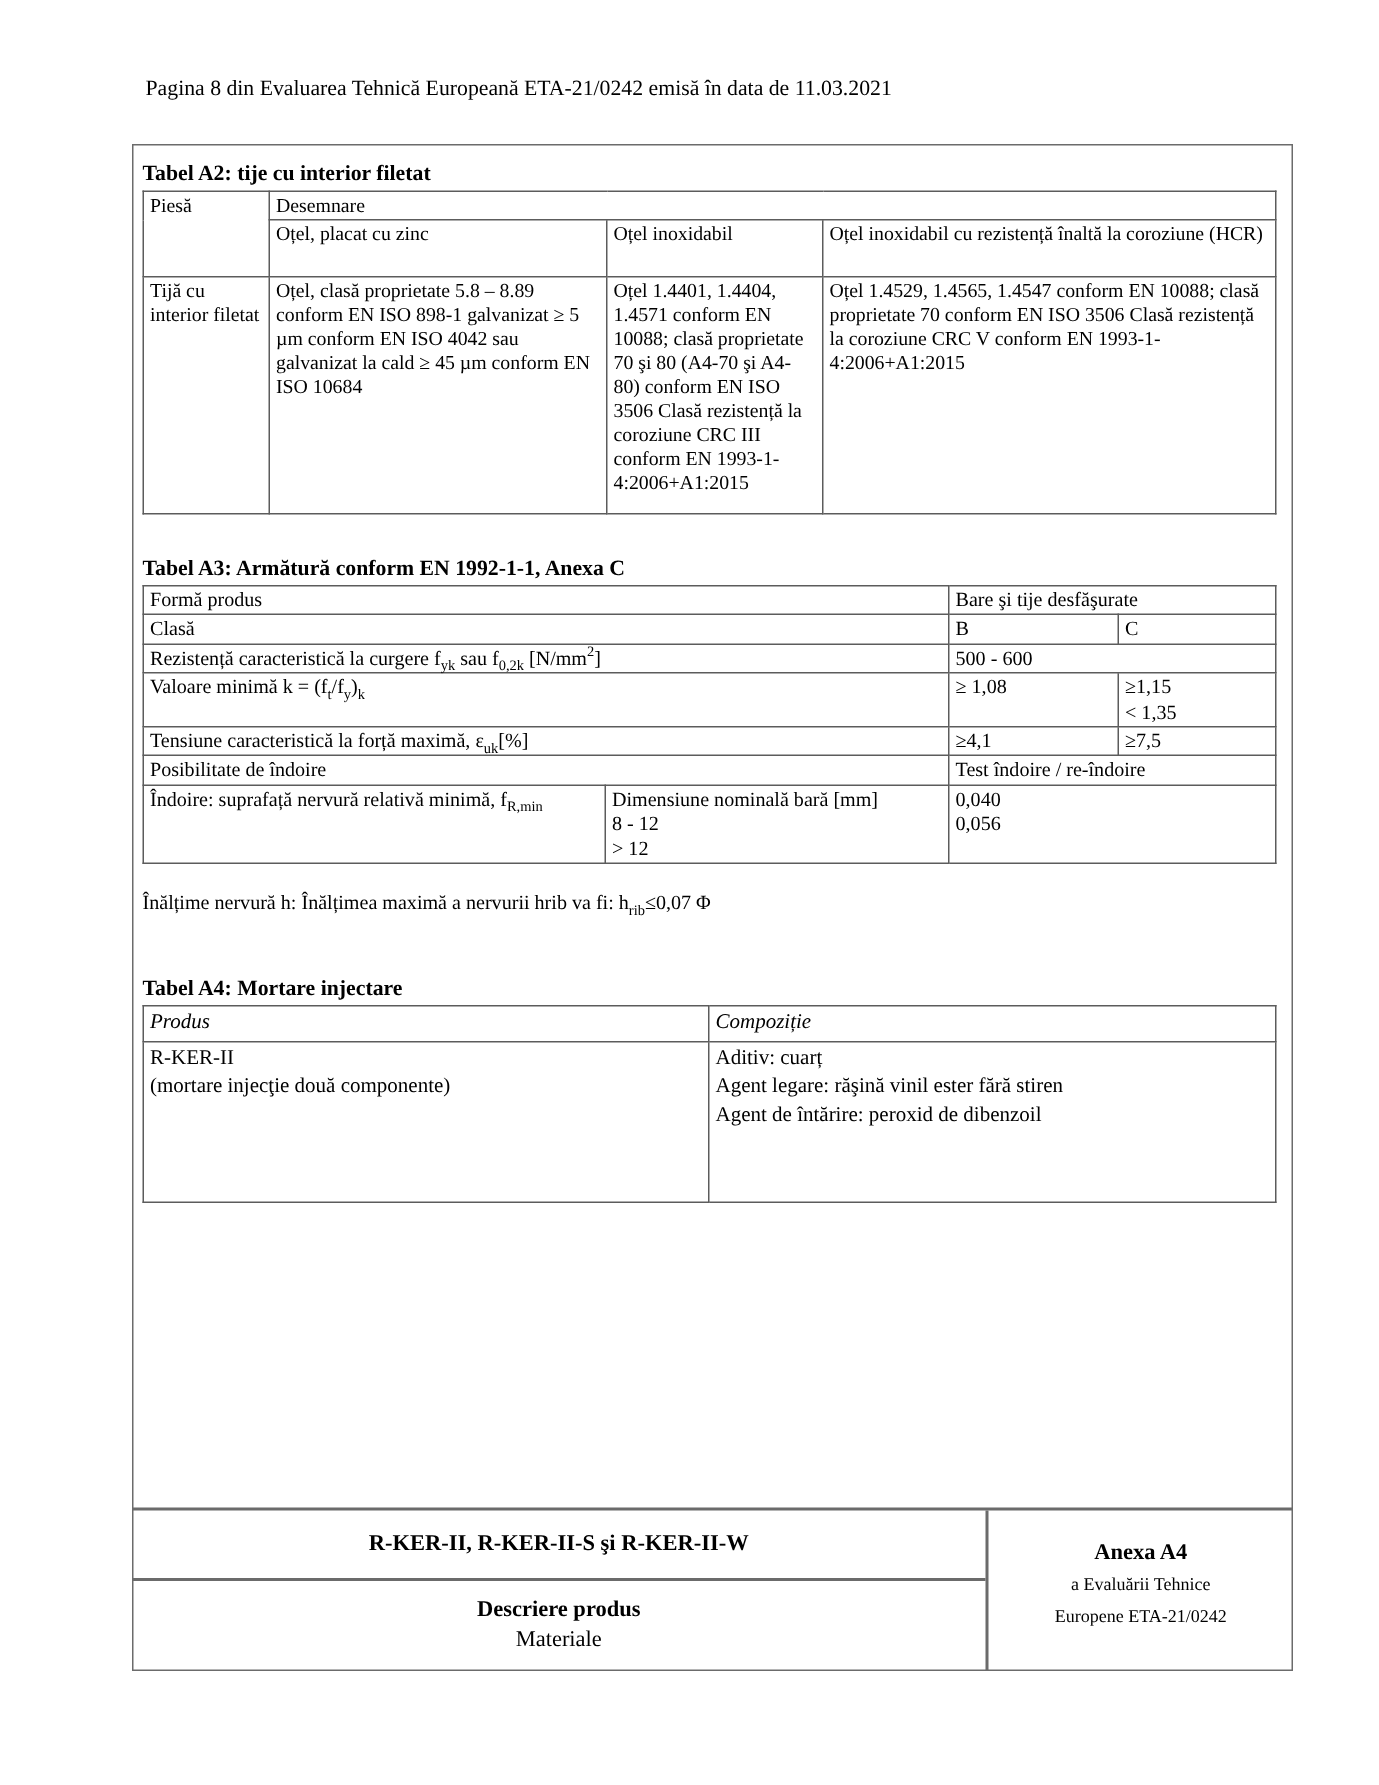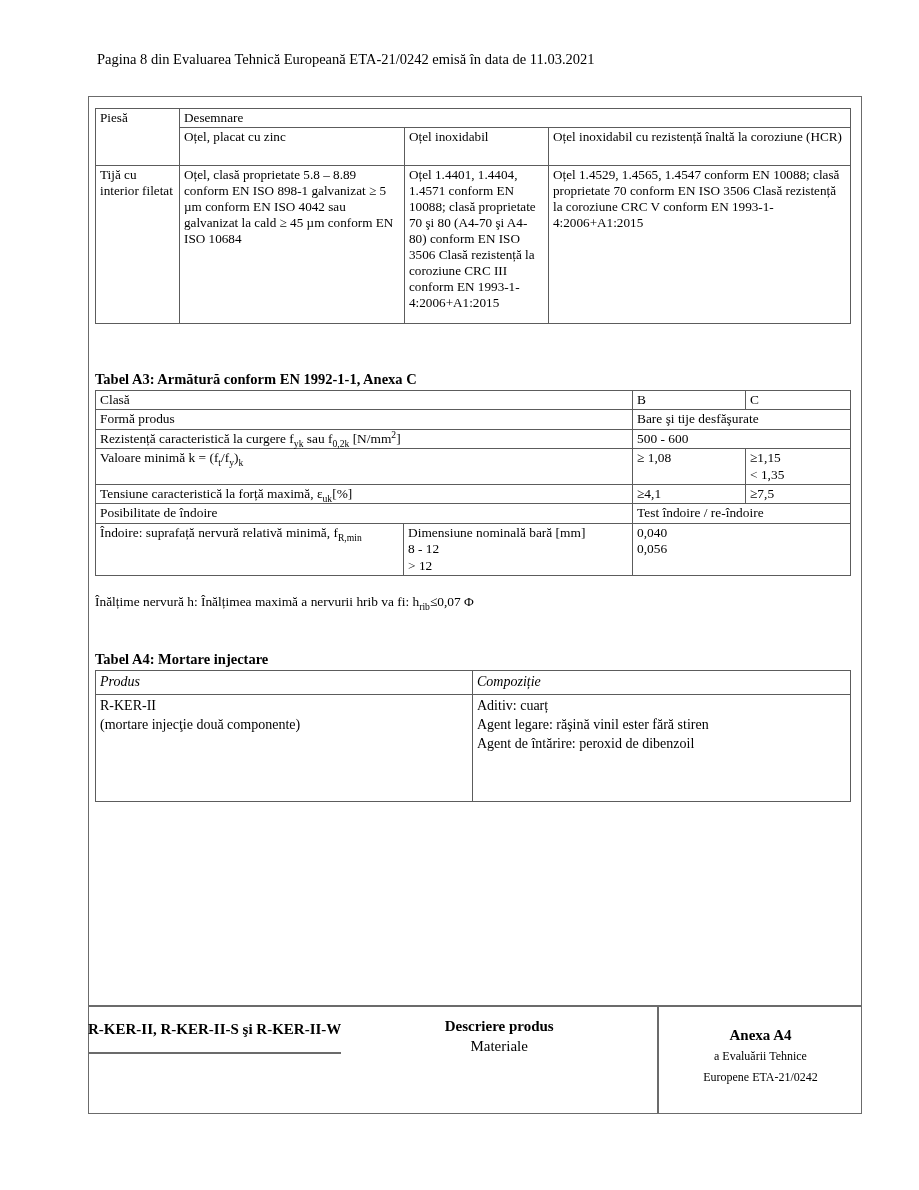--- a/index.html
+++ b/index.html
@@ -112,21 +112,21 @@
     width: 774px;
     height: 109px;
     box-sizing: border-box;
     border-top: 2px solid #6b6b6b;
     display: flex;
   }
   .footer-left {
     width: 569px;
     box-sizing: border-box;
     display: flex;
-    flex-direction: row;
+    flex-direction: column;
   }
   .footer-left-top {
     height: 47px;
     box-sizing: border-box;
     border-bottom: 2px solid #6b6b6b;
     display: flex;
     align-items: center;
     justify-content: center;
   }
   .footer-left-bottom {
@@ -162,20 +162,21 @@
   }
 </style>
 </head>
 <body>
 
 <div class="page-header">Pagina 8 din Evaluarea Tehnică Europeană ETA-21/0242 emisă în data de 11.03.2021</div>
 
 <div class="page-frame"></div>
 
 <div class="blockA2">
+  <div class="tbl-caption">Tabel A2: tije cu interior filetat</div>
   <table class="doc">
     <colgroup>
       <col style="width:84px">
       <col style="width:225px">
       <col style="width:144px">
       <col style="width:302px">
     </colgroup>
     <tbody>
       <tr>
         <td class="c b vmid" rowspan="2">Piesă</td>
@@ -200,27 +201,27 @@
   <div class="tbl-caption">Tabel A3: Armătură conform EN 1992-1-1, Anexa C</div>
   <table class="doc">
     <colgroup>
       <col style="width:308px">
       <col style="width:229px">
       <col style="width:113px">
       <col style="width:105px">
     </colgroup>
     <tbody>
       <tr>
+        <td class="b" colspan="2">Formă produs</td>
+        <td class="c b" colspan="2">Bare şi tije desfăşurate</td>
+      </tr>
+      <tr>
         <td colspan="2">Clasă</td>
         <td class="c">B</td>
         <td class="c">C</td>
-      </tr>
-      <tr>
-        <td class="b" colspan="2">Formă produs</td>
-        <td class="c b" colspan="2">Bare şi tije desfăşurate</td>
       </tr>
       <tr>
         <td colspan="2">Rezistență caracteristică la curgere f<sub>yk</sub> sau f<sub>0,2k</sub> [N/mm<sup>2</sup>]</td>
         <td class="c" colspan="2">500 - 600</td>
       </tr>
       <tr>
         <td colspan="2">Valoare minimă k = (f<sub>t</sub>/f<sub>y</sub>)<sub>k</sub></td>
         <td class="c">≥ 1,08</td>
         <td class="c" style="white-space:pre-line">≥1,15
 &lt; 1,35</td>

